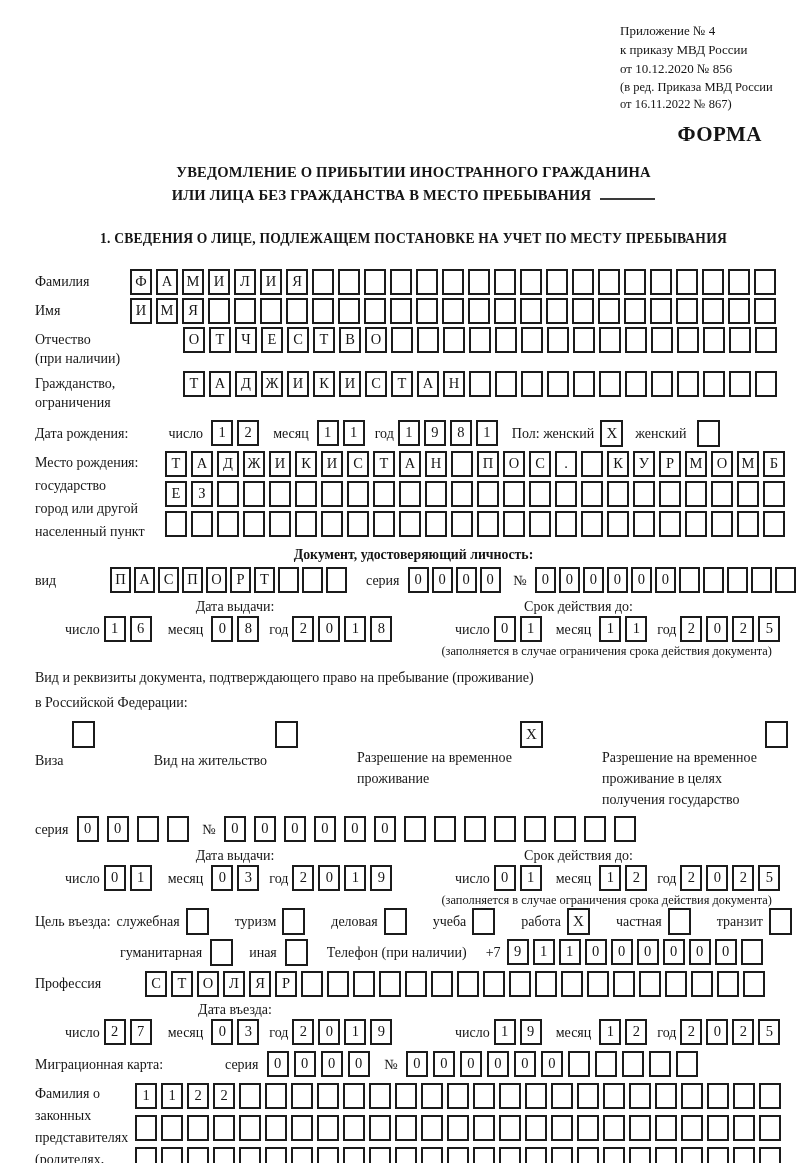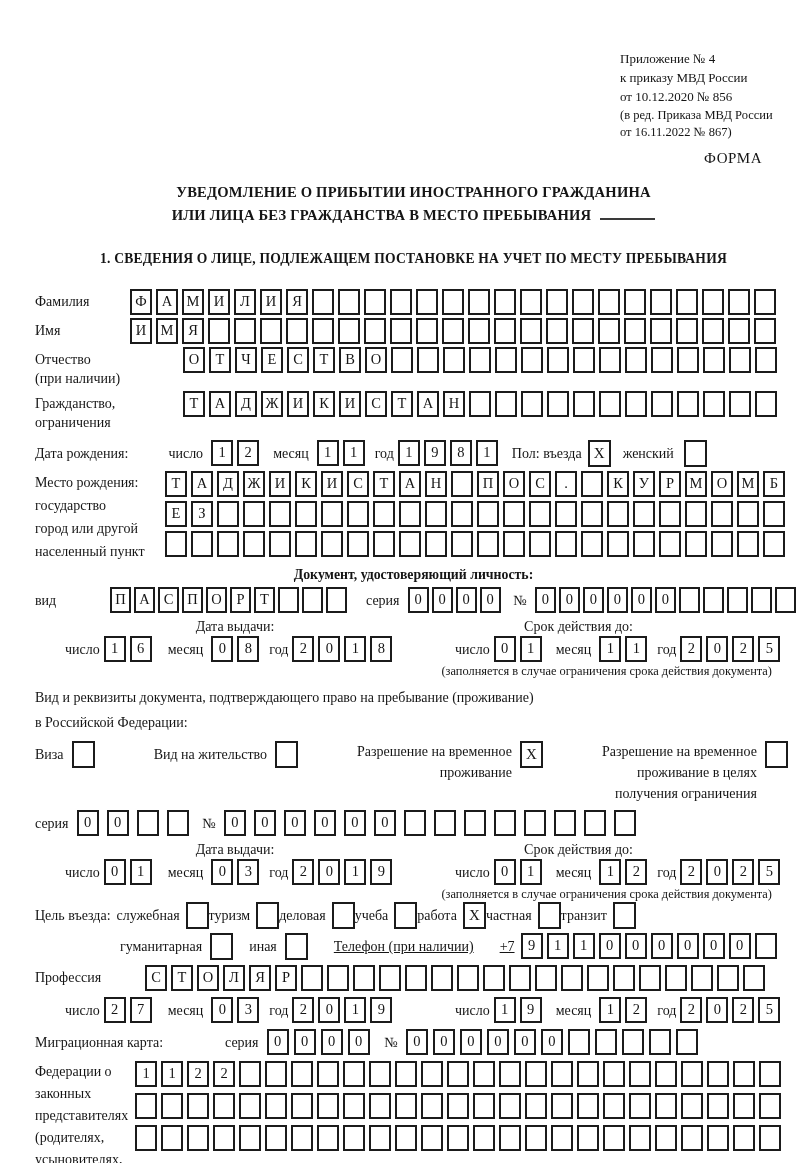--- a/index.html
+++ b/index.html
@@ -1,62 +1,62 @@
 <!DOCTYPE html>
 <html><head>
 <meta charset="utf-8">
 <style>
   html,body{margin:0;padding:0;background:#e8e8e8;}
   .page{position:relative;width:800px;height:1163px;margin:0 auto;background:#ffffff;
         font-family:"Liberation Serif","DejaVu Serif",serif;color:#151515;
-        padding:50px 8px 0 35px;box-sizing:border-box;overflow:hidden;}
+        padding:22px 8px 0 35px;box-sizing:border-box;overflow:hidden;}
   .hdr{margin-left:585px;font-size:13px;line-height:1.45;}
   .hdr .sub{font-size:12.5px;line-height:1.4;}
-  .forma{text-align:right;padding-right:30px;font-weight:normal;font-size:15px;margin-top:8px;letter-spacing:.5px;}
+  .forma{text-align:right;padding-right:30px;font-weight:bold;font-size:21px;margin-top:8px;letter-spacing:.5px;}
   .title{text-align:center;font-weight:bold;font-size:14.6px;margin-top:14px;line-height:1.6;letter-spacing:.2px;}
   .blank{display:inline-block;width:55px;border-bottom:2px solid #3a3a3a;margin-left:9px;}
   .sect{text-align:center;font-weight:bold;font-size:13.6px;margin-top:24px;letter-spacing:.2px;}
 
   .row{display:flex;align-items:flex-start;margin-top:3px;white-space:nowrap;}
   .lbl{font-size:14px;line-height:26px;flex:none;}
   .lbl2{font-size:14px;line-height:19px;flex:none;padding-top:3px;}
   .t{font-size:14px;line-height:27px;flex:none;}
   .cells{display:flex;flex:none;}
   .cell{flex:none;box-sizing:border-box;width:22px;height:26px;border:2px solid #1b1b1b;margin-right:4px;
         text-align:center;font-size:14.5px;line-height:21px;}
   .tight .cell{width:21px;margin-right:3px;}
   .wide .cell{margin-right:8px;}
   .mig .cell{margin-right:5px;}
   .cbox{display:inline-block;box-sizing:border-box;width:23px;height:27px;border:2px solid #1b1b1b;
         text-align:center;font-size:15px;line-height:22px;flex:none;}
   .w95{width:95px;} .w148{width:148px;} .w75{width:75px;} .w110{width:110px;} .w160{width:160px;}
   .ml4{margin-left:4px;} .ml6{margin-left:6px;} .ml8{margin-left:8px;} .ml10{margin-left:10px;}
-  .ml12{margin-left:12px;} .ml16{margin-left:16px;} .ml24{margin-left:26px;text-decoration:underline;} .ml30{margin-left:30px;} .ml40{margin-left:40px;}
+  .ml12{margin-left:12px;} .ml16{margin-left:16px;} .ml24{margin-left:19px;} .ml30{margin-left:30px;} .ml40{margin-left:40px;}
 
   .bp{display:flex;margin-top:4px;}
   .bp .lbls{width:130px;font-size:14px;line-height:23px;flex:none;}
   .bp .brows .cells{margin-bottom:4px;}
 
   .dochead{text-align:center;font-weight:bold;font-size:13.8px;margin-top:4px;}
 
   .dhdr{display:flex;font-size:14px;margin-top:5px;}
   .dhdr .l{width:400px;text-align:center;flex:none;}
   .dhdr .r{flex:1;text-align:center;padding-right:70px;}
   .dnum{display:flex;margin-top:1px;white-space:nowrap;}
   .dnum .l{width:400px;display:flex;padding-left:30px;box-sizing:border-box;flex:none;align-items:flex-start;}
   .dnum .r{display:flex;padding-left:20px;align-items:flex-start;}
   .note{font-size:12.4px;text-align:right;margin-top:1px;padding-right:20px;}
 
   .para{font-size:14px;line-height:25px;margin-top:6px;}
   .permits{display:flex;justify-content:space-between;align-items:flex-start;margin-top:6px;padding-right:4px;}
   .pg{display:flex;align-items:flex-start;}
-  .pg .plbl{font-size:14px;line-height:21px;text-align:right;margin-right:8px;}
+  .pg .plbl{font-size:14px;line-height:21px;text-align:left;margin-right:8px;margin-top:26px;}
   .pg .one{line-height:27px;}
 
-  .opts{display:flex;flex:1;align-items:center;}
+  .opts{display:flex;flex:1;justify-content:space-between;align-items:center;}
   .opt{display:flex;align-items:center;}
   .opt .t{margin-right:6px;}
 
   .reps{display:flex;margin-top:5px;}
   .reps .lbls{width:100px;font-size:14px;line-height:22px;flex:none;}
   .reps .rrows .cells{margin-bottom:6px;}
 </style>
 </head>
 <body>
 
@@ -219,21 +219,21 @@
         <span class="cell">1</span>
         <span class="cell">1</span>
       </span>
     <span class="t ml6">год</span>
     <span class="cells ml4">
         <span class="cell">1</span>
         <span class="cell">9</span>
         <span class="cell">8</span>
         <span class="cell">1</span>
       </span>
-    <span class="t ml10">Пол: въезда</span>
+    <span class="t ml10">Пол: женский</span>
     <span class="cbox ml6">X</span>
     <span class="t ml12">женский</span>
     <span class="cbox ml10"></span>
   </div>
 
   <div class="bp">
     <div class="lbls">
       <div>Место рождения:</div>
       <div>государство</div>
       <div>город или другой</div>
@@ -424,21 +424,21 @@
       <span class="plbl">
         <div>Разрешение на временное</div>
         <div>проживание</div>
       </span>
       <span class="cbox">X</span>
     </div>
     <div class="pg">
       <span class="plbl">
         <div>Разрешение на временное</div>
         <div>проживание в целях</div>
-        <div>получения ограничения</div>
+        <div>получения государство</div>
       </span>
       <span class="cbox"></span>
     </div>
   </div>
 
   <div class="row wide" style="margin-top:6px;">
     <span class="t">серия</span>
     <span class="cells ml8">
         <span class="cell">0</span>
         <span class="cell">0</span>
@@ -589,20 +589,21 @@
         <span class="cell"></span>
         <span class="cell"></span>
         <span class="cell"></span>
         <span class="cell"></span>
         <span class="cell"></span>
         <span class="cell"></span>
       </div>
   </div>
 
   <div class="dhdr">
+    <div class="l">Дата въезда:</div>
   </div>
   <div class="dnum">
     <div class="l">
       <span class="t">число</span>
       <span class="cells ml4">
           <span class="cell">2</span>
           <span class="cell">7</span>
         </span>
       <span class="t ml12">месяц</span>
       <span class="cells ml8">
@@ -658,21 +659,21 @@
         <span class="cell"></span>
         <span class="cell"></span>
         <span class="cell"></span>
         <span class="cell"></span>
         <span class="cell"></span>
       </span>
   </div>
 
   <div class="reps">
     <div class="lbls">
-      <div>Федерации о</div>
+      <div>Фамилия о</div>
       <div>законных</div>
       <div>представителях</div>
       <div>(родителях,</div>
       <div>усыновителях,</div>
 
     </div>
     <div class="rrows">
       <div class="cells">
           <span class="cell">1</span>
           <span class="cell">1</span>

